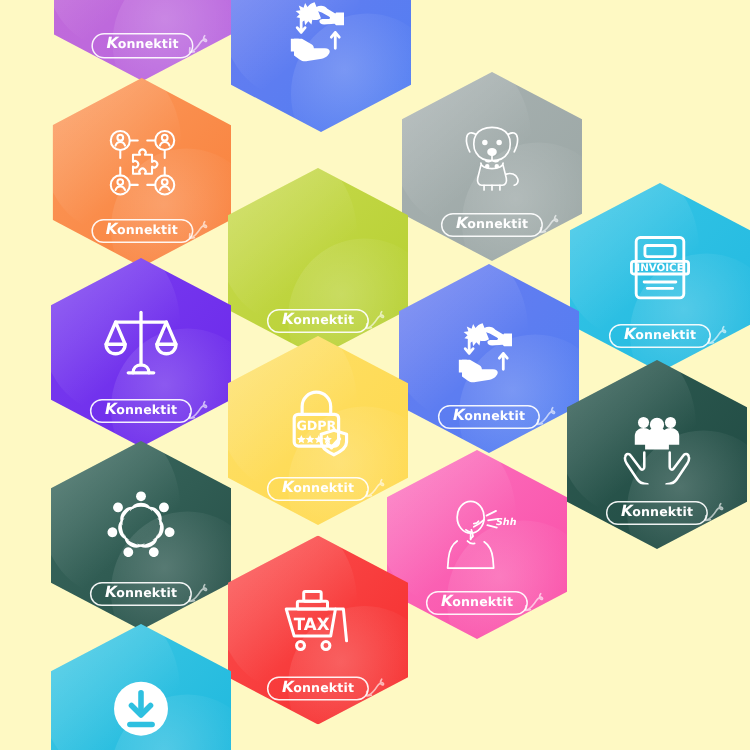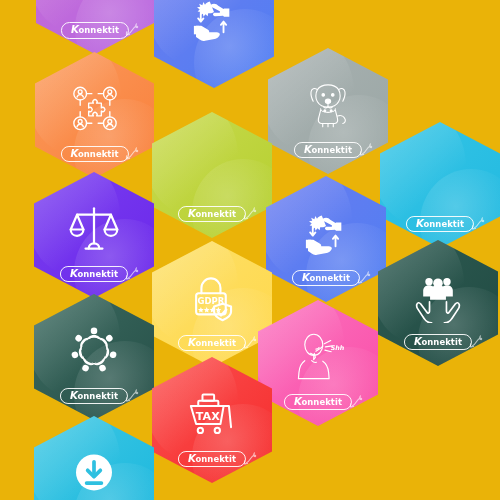--- a/index.html
+++ b/index.html
@@ -1,19 +1,19 @@
 <!DOCTYPE html>
 <html><head>
 <meta charset="utf-8">
 <style>
   * { margin:0; padding:0; box-sizing:border-box; }
   html,body { width:500px; height:500px; background:#ffffff; overflow:hidden; }
   body { font-family:"Liberation Sans", sans-serif; position:relative; }
 
-  #stage { position:absolute; left:0; top:0; width:500px; height:500px; background:#eab308; overflow:hidden; }
+  #stage { position:absolute; left:0; top:0; width:500px; height:500px; background:#fef9c3; overflow:hidden; }
 
   .hex {
     position:absolute;
     -webkit-clip-path: polygon(50% 0%, 100% 25%, 100% 75%, 50% 100%, 0% 75%, 0% 25%);
     clip-path: polygon(50% 0%, 100% 25%, 100% 75%, 50% 100%, 0% 75%, 0% 25%);
     overflow:hidden;
   }
   .hex .sheen {
     position:absolute; left:-6%; top:-10%; width:78%; height:92%;
     border-radius:50%;
@@ -166,20 +166,29 @@
       <div class="arrow">
         <svg viewBox="0 0 24 24" fill="none" stroke="#fff" stroke-width="1.6" stroke-linecap="round" stroke-linejoin="round">
     <path d="M19 4c-1.8 2.4-1.2 4.6.3 5.2 1.2.5 2-.8 1-1.6-1.4-1.1-4 .4-5.6 3.1-1.7 2.8-4 6.4-8.7 8.6"></path>
     <path d="M5 15.3L4.8 19.6 9.3 19"></path>
   </svg>
       </div>
     </div>
     <div class="hex" style="left: 380px; top: 122px; width: 120px; height: 126px; background: linear-gradient(135deg, rgb(54, 197, 230) 0%, rgb(33, 185, 224) 100%);">
       <div class="sheen"></div>
       <div class="sheen2"></div>
+      <div class="glyph" style="width: 62px; left: 50%; margin-left: -31px; right: auto;">
+        <svg viewBox="0 0 100 100" fill="none" stroke="#fff" stroke-width="3.6" stroke-linecap="round" stroke-linejoin="round">
+      <rect x="20" y="12" width="60" height="76" rx="5"></rect>
+      <rect x="31" y="22" width="38" height="14" rx="3"></rect>
+      <rect x="14" y="42" width="72" height="16" rx="3"></rect>
+      <path d="M30 68h40M34 76h32"></path>
+      <text x="50" y="54" text-anchor="middle" font-family="DejaVu Sans, sans-serif" font-size="13" font-weight="bold" fill="#fff" stroke="none">INVOICE</text>
+    </svg>
+      </div>
       <div class="badge"><span class="k">K</span><span>onnektit</span></div>
       <div class="arrow">
         <svg viewBox="0 0 24 24" fill="none" stroke="#fff" stroke-width="1.6" stroke-linecap="round" stroke-linejoin="round">
     <path d="M19 4c-1.8 2.4-1.2 4.6.3 5.2 1.2.5 2-.8 1-1.6-1.4-1.1-4 .4-5.6 3.1-1.7 2.8-4 6.4-8.7 8.6"></path>
     <path d="M5 15.3L4.8 19.6 9.3 19"></path>
   </svg>
       </div>
     </div>
     <div class="hex" style="left: 34px; top: 172px; width: 120px; height: 126px; background: linear-gradient(135deg, rgb(122, 62, 240) 0%, rgb(106, 39, 234) 100%);">
       <div class="sheen"></div>
@@ -222,21 +231,21 @@
     </svg>
       </div>
       <div class="badge"><span class="k">K</span><span>onnektit</span></div>
       <div class="arrow">
         <svg viewBox="0 0 24 24" fill="none" stroke="#fff" stroke-width="1.6" stroke-linecap="round" stroke-linejoin="round">
     <path d="M19 4c-1.8 2.4-1.2 4.6.3 5.2 1.2.5 2-.8 1-1.6-1.4-1.1-4 .4-5.6 3.1-1.7 2.8-4 6.4-8.7 8.6"></path>
     <path d="M5 15.3L4.8 19.6 9.3 19"></path>
   </svg>
       </div>
     </div>
-    <div class="hex" style="left: 152px; top: 241px; width: 120px; height: 126px; background: linear-gradient(135deg, rgb(253, 224, 106) 0%, rgb(255, 216, 74) 100%);">
+    <div class="hex" style="left: 152px; top: 224px; width: 120px; height: 126px; background: linear-gradient(135deg, rgb(253, 224, 106) 0%, rgb(255, 216, 74) 100%);">
       <div class="sheen"></div>
       <div class="sheen2"></div>
       <div class="glyph" style="width: 62px; left: 50%; margin-left: -31px; right: auto;">
         <svg viewBox="0 0 100 100" fill="none" stroke="#fff" stroke-width="4" stroke-linecap="round" stroke-linejoin="round">
       <path d="M30 42V32a18 18 0 0 1 36 0v10"></path>
       <rect x="20" y="42" width="56" height="40" rx="5"></rect>
       <text x="48" y="62" text-anchor="middle" font-family="DejaVu Sans, sans-serif" font-size="16" font-weight="bold" fill="#fff" stroke="none">GDPR</text>
       <g fill="#fff" stroke="none">
         <path d="M29 68l1.6 3.6 3.9.4-2.9 2.6.8 3.8L29 76.5 25.6 78.4l.8-3.8-2.9-2.6 3.9-.4z"></path>
         <path d="M40 68l1.6 3.6 3.9.4-2.9 2.6.8 3.8L40 76.5 36.6 78.4l.8-3.8-2.9-2.6 3.9-.4z"></path>

